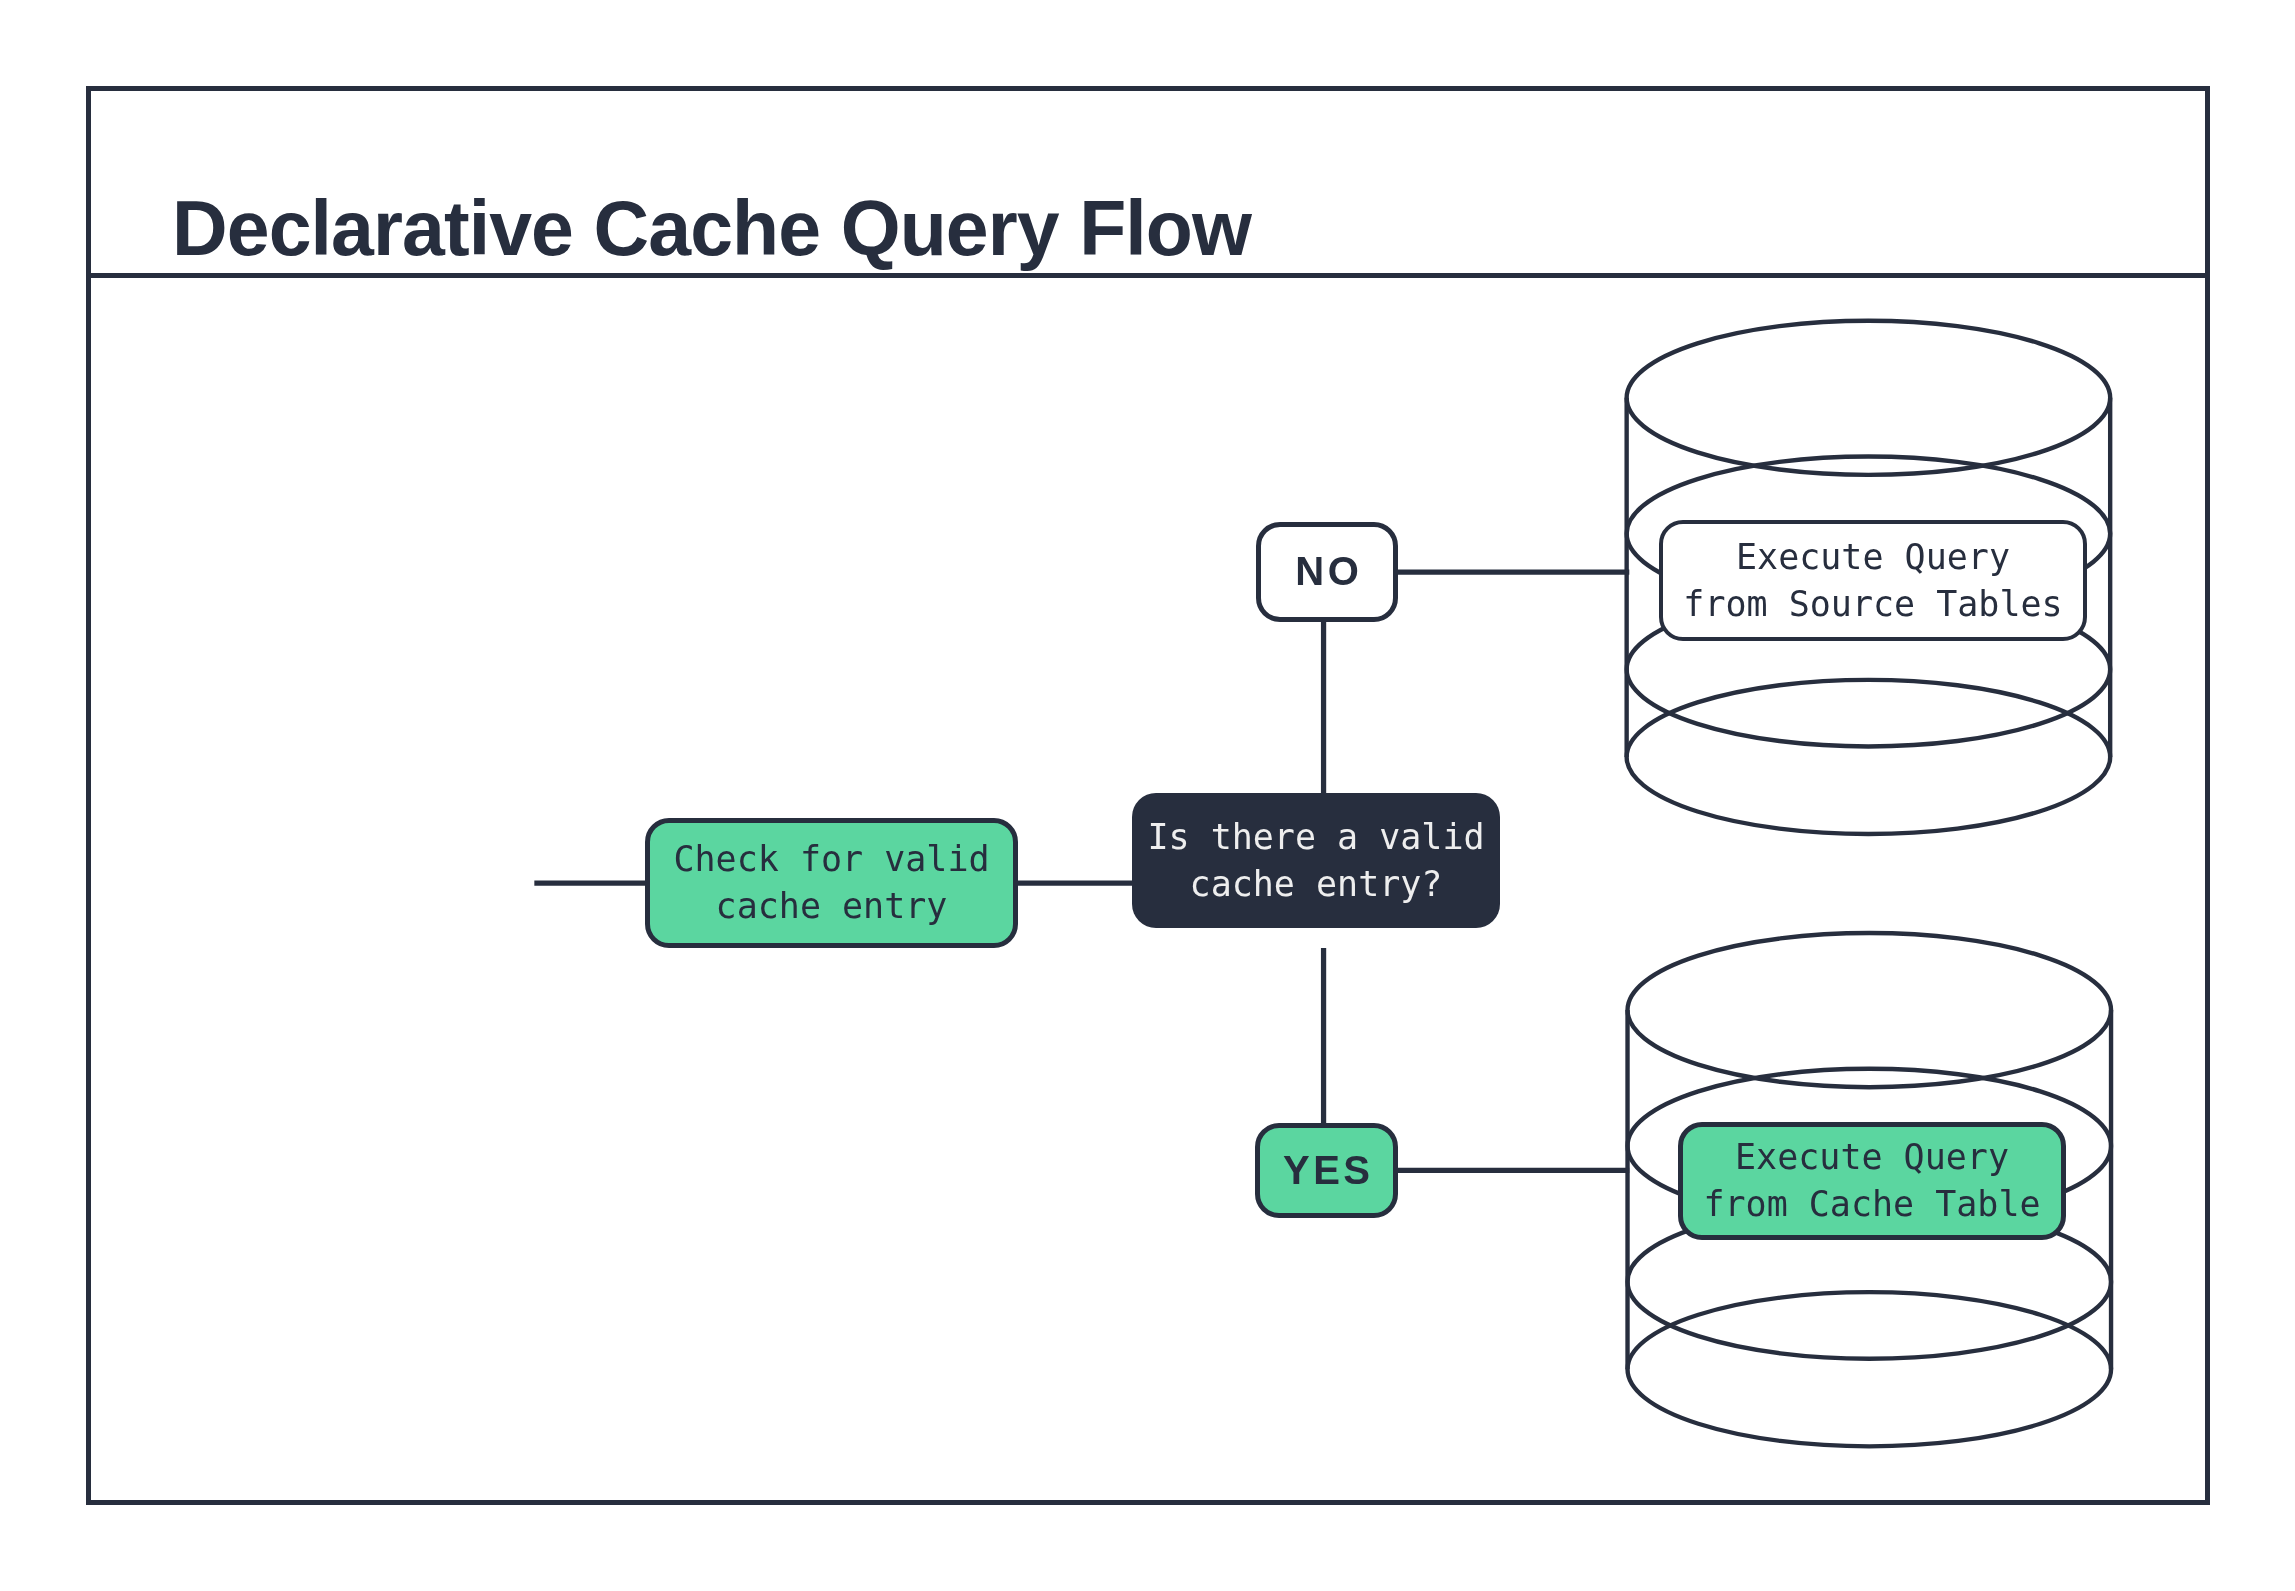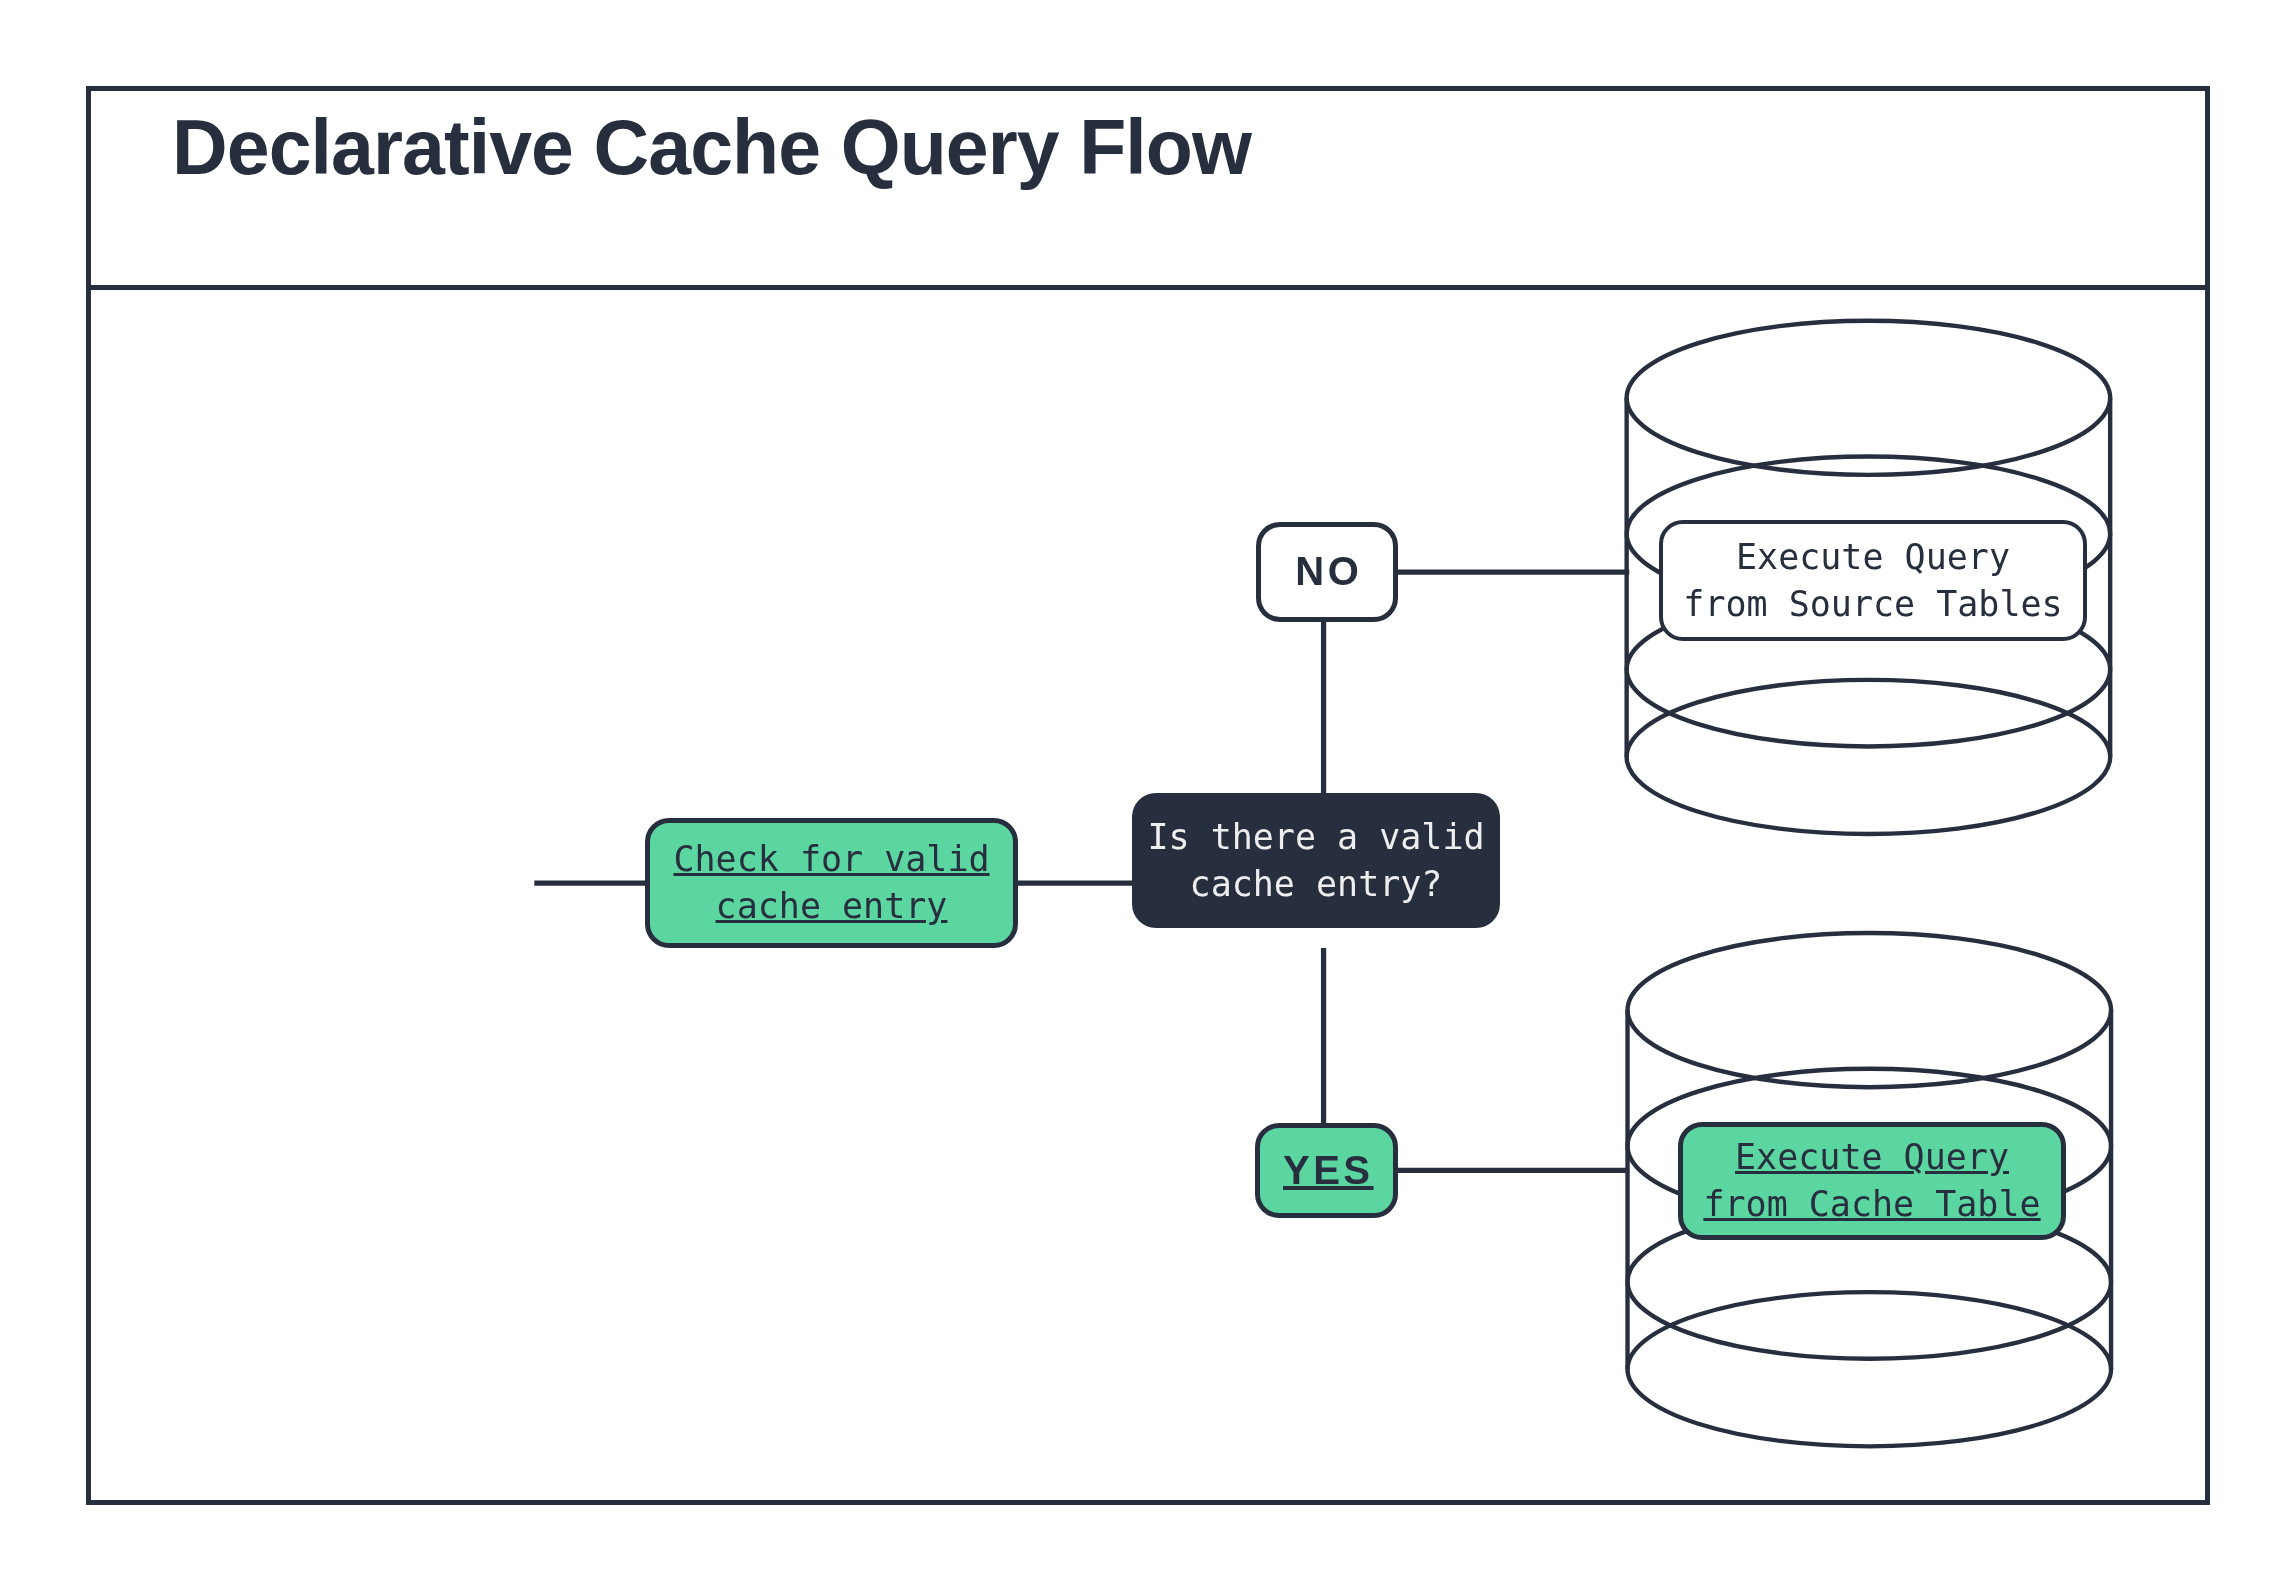--- a/index.html
+++ b/index.html
@@ -18,24 +18,23 @@
   }
   
   .frame{
     position:absolute;left:86px;top:86px;width:2124px;height:1419px;
     border:5.3px solid var(--dark);
     box-sizing:border-box;
   }
   .header{
     position:absolute;left:0;top:0;right:0;height:187px;
     border-bottom:5.3px solid var(--dark);
-    display:flex;align-items:flex-start;
+    display:flex;align-items:flex-end;
     padding-left:81px;
     box-sizing:border-box;
-    margin-top:12px;
   }
   .title{
     margin:0;
     font-family:"Liberation Sans", sans-serif;
     font-weight:700;
     font-size:77px;
     letter-spacing:-0.9px;
     color:var(--dark);
   }
   
@@ -48,21 +47,21 @@
     display:flex;align-items:center;justify-content:center;
     text-align:center;
     box-sizing:border-box;
     border-radius:24px;
     font-size:35px;
     line-height:1.33;
     white-space:pre-line;
   }
   .node.dark{background:var(--dark);color:#ffffff;}
   .node.dark.decision{color:var(--light-text);}
-  .node.green{background:var(--green);color:var(--dark);border:5.3px solid var(--dark);text-decoration:underline;}
+  .node.green{background:var(--green);color:var(--dark);border:5.3px solid var(--dark);}
   .node.white{background:var(--paper);color:var(--dark);border:5.3px solid var(--dark);}
   .node.label-box{border-width:4.4px;}
   .node.tag{
     font-family:"Liberation Sans", sans-serif;
     font-weight:700;
     font-size:40px;
     letter-spacing:3.5px;
     text-indent:3.5px;
   }
   

